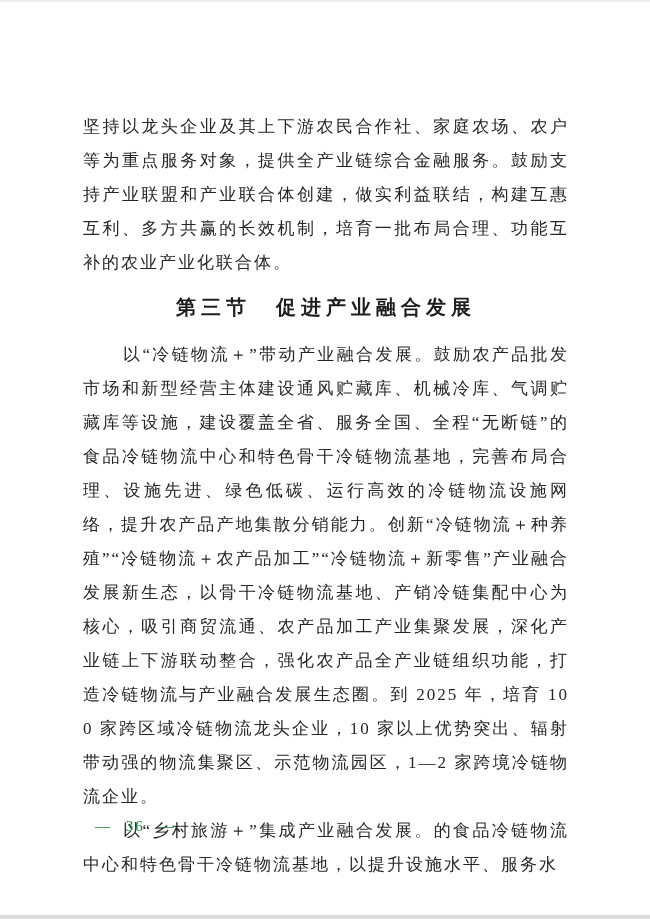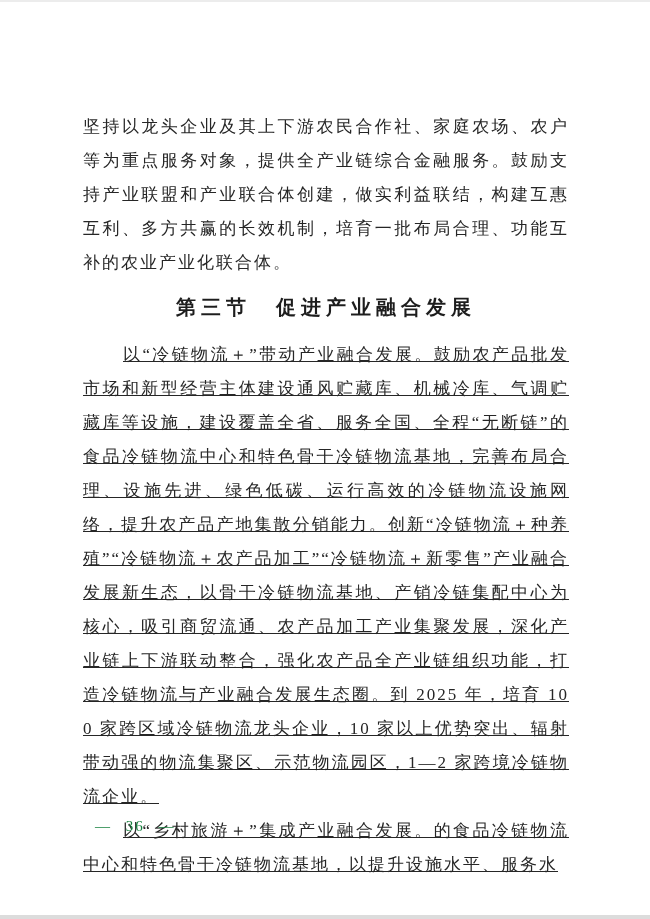--- a/index.html
+++ b/index.html
@@ -39,21 +39,20 @@
     margin: 0;
     font-size: 17px;
     line-height: 34px;
     letter-spacing: 2px;
     text-align: justify;
     text-justify: inter-character;
     word-break: break-all;
   }
   .para.indent {
     text-indent: 40px;
-    text-decoration: underline;
   }
   .section-heading {
     margin: 12px 0 16px 0;
     font-family: Liberation Serif, serif;
     font-size: 20px;
     font-weight: bold;
     line-height: 30px;
     letter-spacing: 5px;
     text-align: center;
     color: #1d1d1d;

